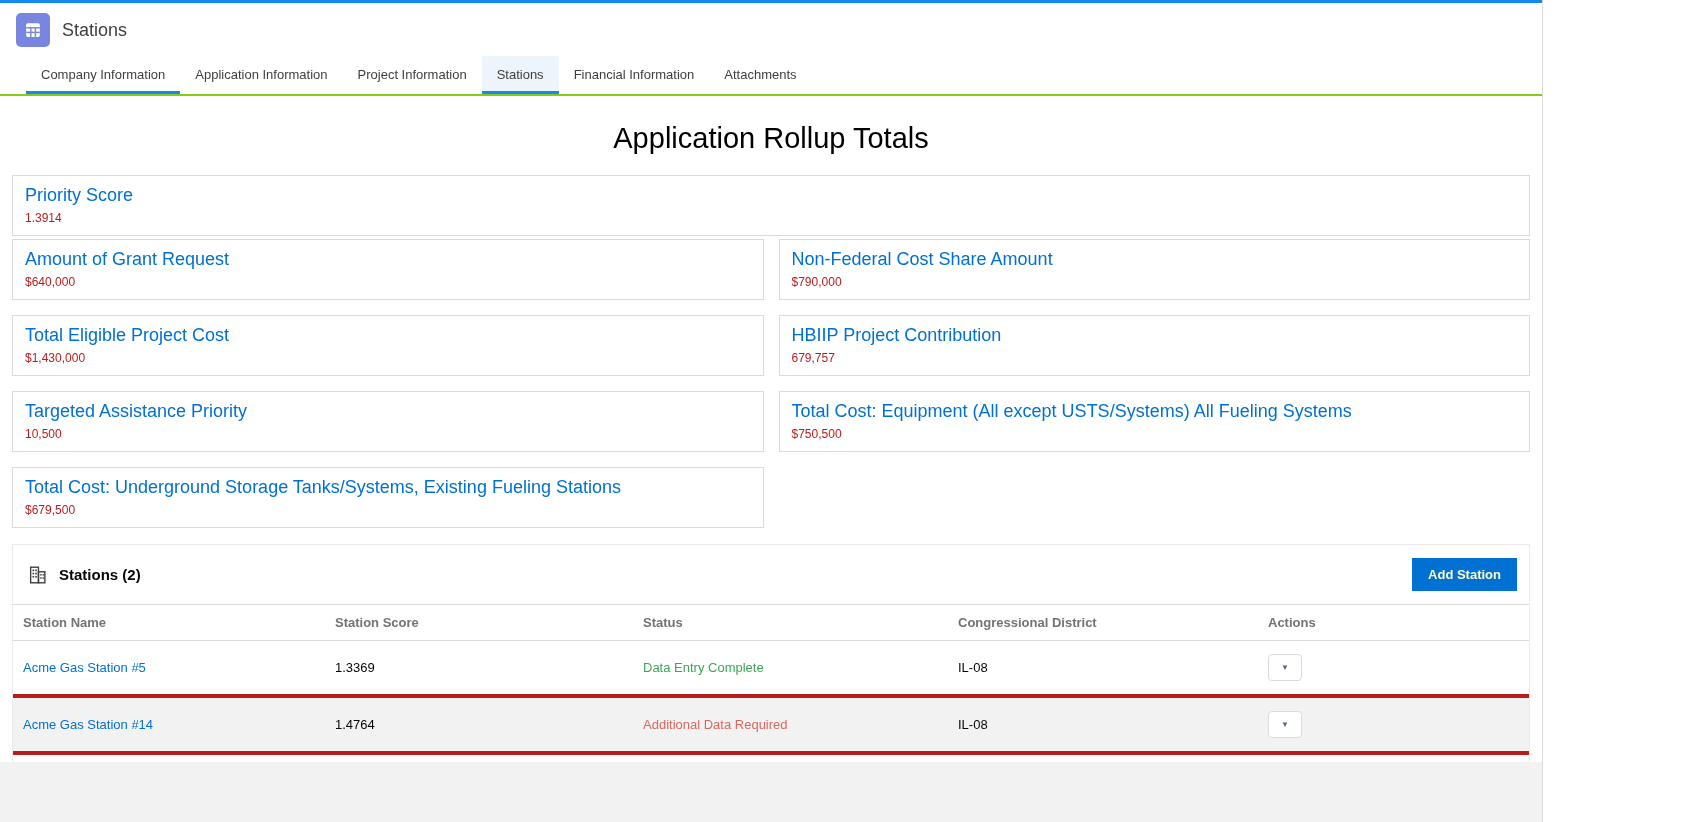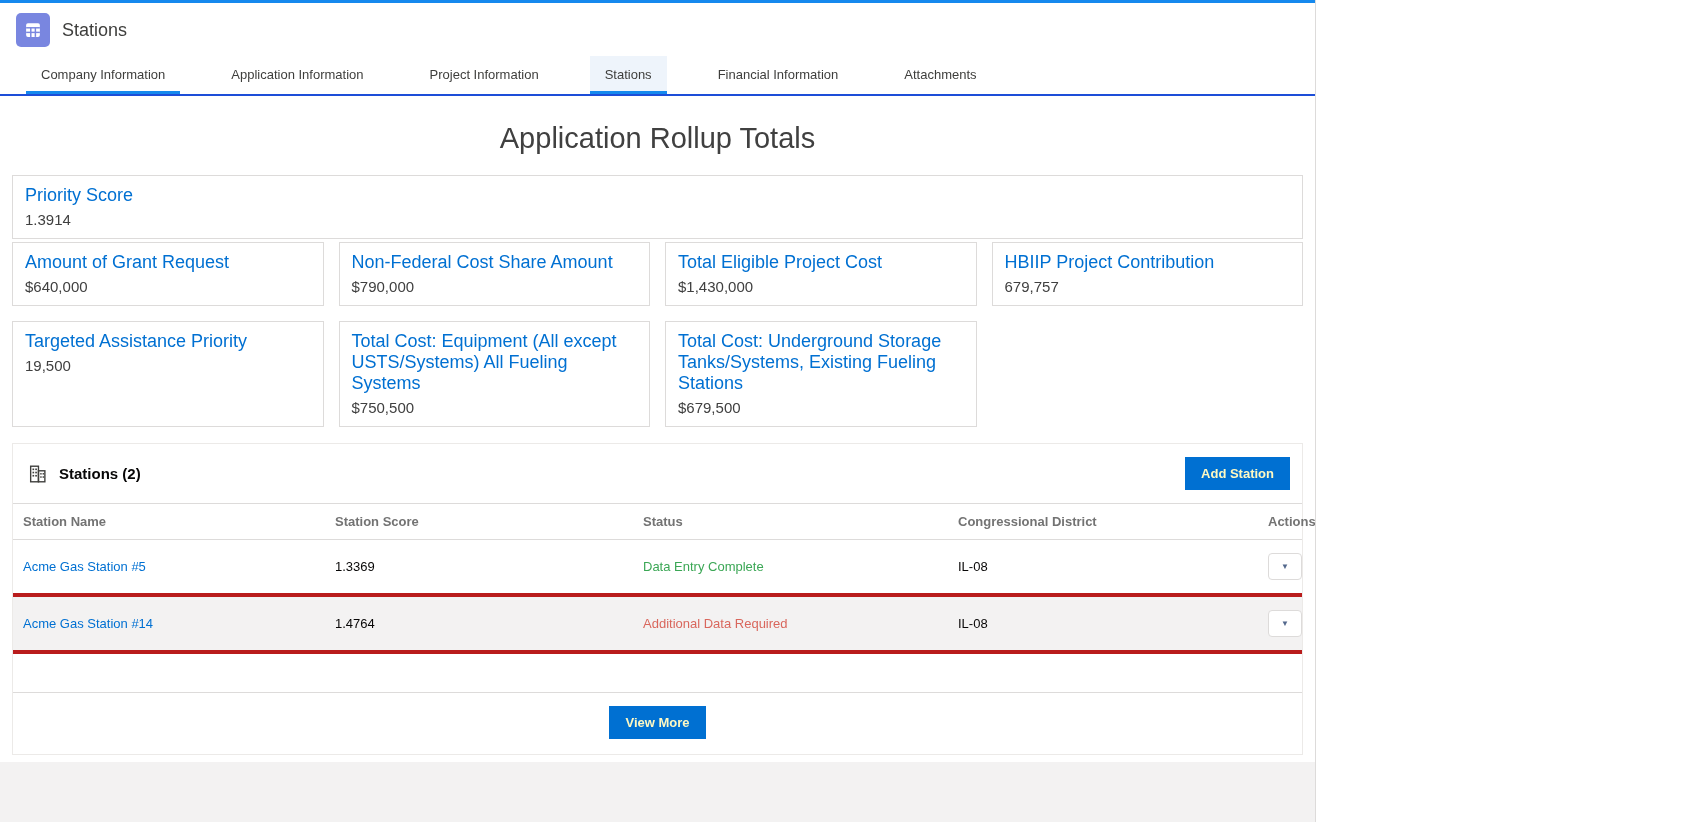--- a/index.html
+++ b/index.html
@@ -1,64 +1,64 @@
 <!DOCTYPE html>
 <html><head>
 <meta charset="utf-8">
 <style>
   * { box-sizing: border-box; }
   html, body { margin: 0; padding: 0; background: #ffffff; }
   body { font-family: "Liberation Sans", sans-serif; color: #080707; }
 
   .app {
-    width: 1316px;
+    width: 1543px;
     height: 822px;
     background: #ffffff;
     border-right: 1px solid #dddbda;
     position: relative;
     overflow: hidden;
   }
 
   .topline { height: 3px; background: #1589ee; }
 
   
   .header { display: flex; align-items: center; padding: 10px 16px 9px; }
   .header-icon {
     width: 34px; height: 34px; border-radius: 5px;
     background: #7986e0; display: flex; align-items: center; justify-content: center;
     flex: 0 0 auto;
   }
   .header-title { font-size: 18px; color: #3e3e3c; margin-left: 12px; }
 
   
-  .tabs { display: flex; border-bottom: 2px solid #1d4ed8; padding-left: 26px; gap: 36px; }
+  .tabs { display: flex; border-bottom: 2px solid #84cc16; padding-left: 26px; }
   .tab {
     padding: 11px 15px 12px; font-size: 13px; color: #3e3e3c;
     cursor: pointer; white-space: nowrap;
   }
   .tab.underlined { box-shadow: inset 0 -3px 0 #1589ee; }
   .tab.active { background: #eef4fb; box-shadow: inset 0 -3px 0 #1589ee; }
 
   
   .page-title {
     text-align: center; font-size: 29px; font-weight: 300;
-    color: #404040; margin: 26px 15px 20px;
+    color: #000000; margin: 26px 15px 20px;
   }
 
   
   .fields { padding: 0 12px; }
   .field-box {
     border: 1px solid #dddbda; background: #fff;
     padding: 9px 12px 10px; min-height: 57px;
   }
   .field-label { color: #0070d2; font-size: 18px; margin-bottom: 5px; }
-  .field-value { color: #404040; font-size: 15px; }
+  .field-value { color: #b91c1c; font-size: 12px; }
   .priority { margin-bottom: 3px; }
   .grid {
-    display: grid; grid-template-columns: 1fr 1fr 1fr 1fr;
+    display: grid; grid-template-columns: 1fr 1fr;
     column-gap: 26px; row-gap: 3px; gap: 15px;
   }
 
   
   .stations-card { margin: 16px 12px 0; border: 1px solid #eceae8; background: #fff; }
   .section-header { display: flex; align-items: center; padding: 13px 12px 13px 14px; }
   .section-title { font-size: 15px; font-weight: 700; color: #080707; margin-left: 10px; }
   .btn {
     background: #0070d2; color: #fef9c3; border: none; border-radius: 0;
     padding: 9px 16px; font-size: 13px; font-weight: 700; cursor: pointer;
@@ -149,21 +149,21 @@
         <div class="field-label">Total Eligible Project Cost</div>
         <div class="field-value">$1,430,000</div>
       </div>
       <div class="field-box">
         <div class="field-label">HBIIP Project Contribution</div>
         <div class="field-value">679,757</div>
       </div>
 
       <div class="field-box">
         <div class="field-label">Targeted Assistance Priority</div>
-        <div class="field-value">19,500</div>
+        <div class="field-value">10,500</div>
       </div>
 
       <div class="field-box">
         <div class="field-label">Total Cost: Equipment (All except USTS/Systems) All Fueling Systems</div>
         <div class="field-value">$750,500</div>
       </div>
       <div class="field-box">
         <div class="field-label">Total Cost: Underground Storage Tanks/Systems, Existing Fueling Stations</div>
         <div class="field-value">$679,500</div>
       </div>

